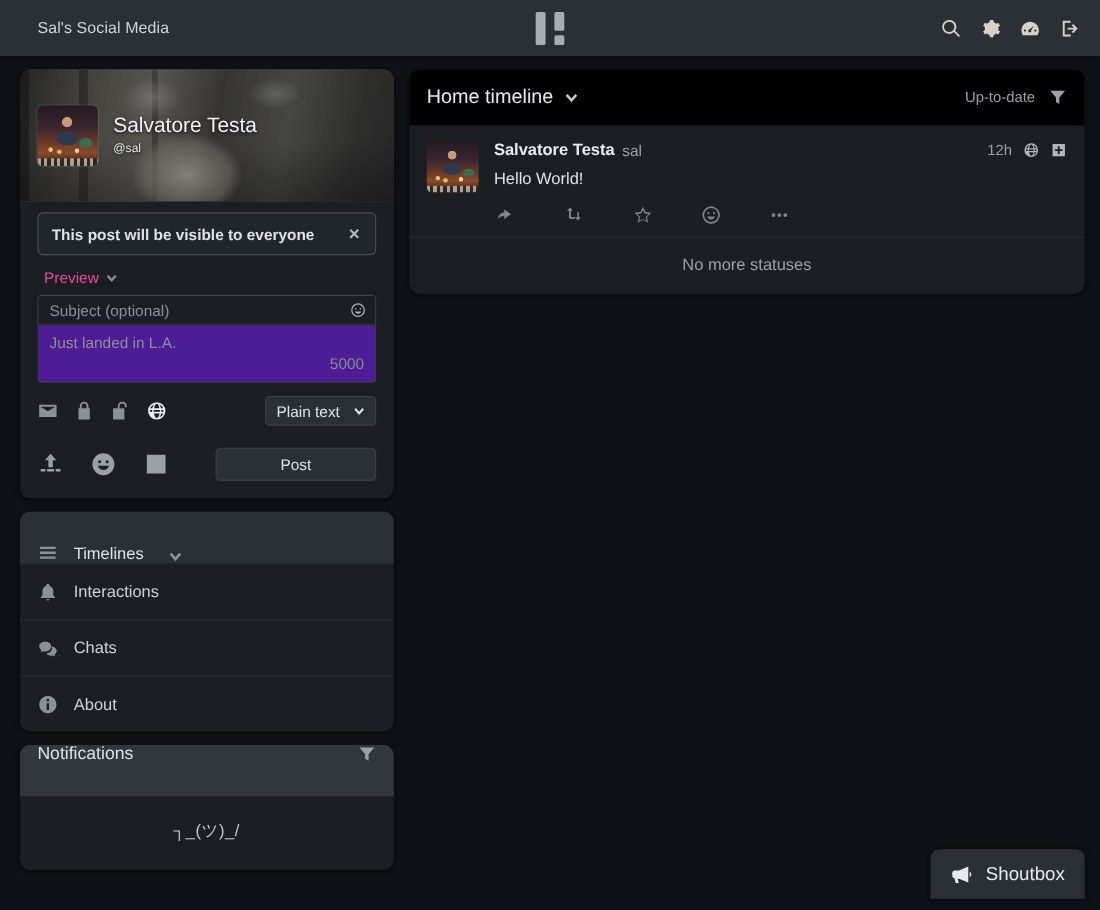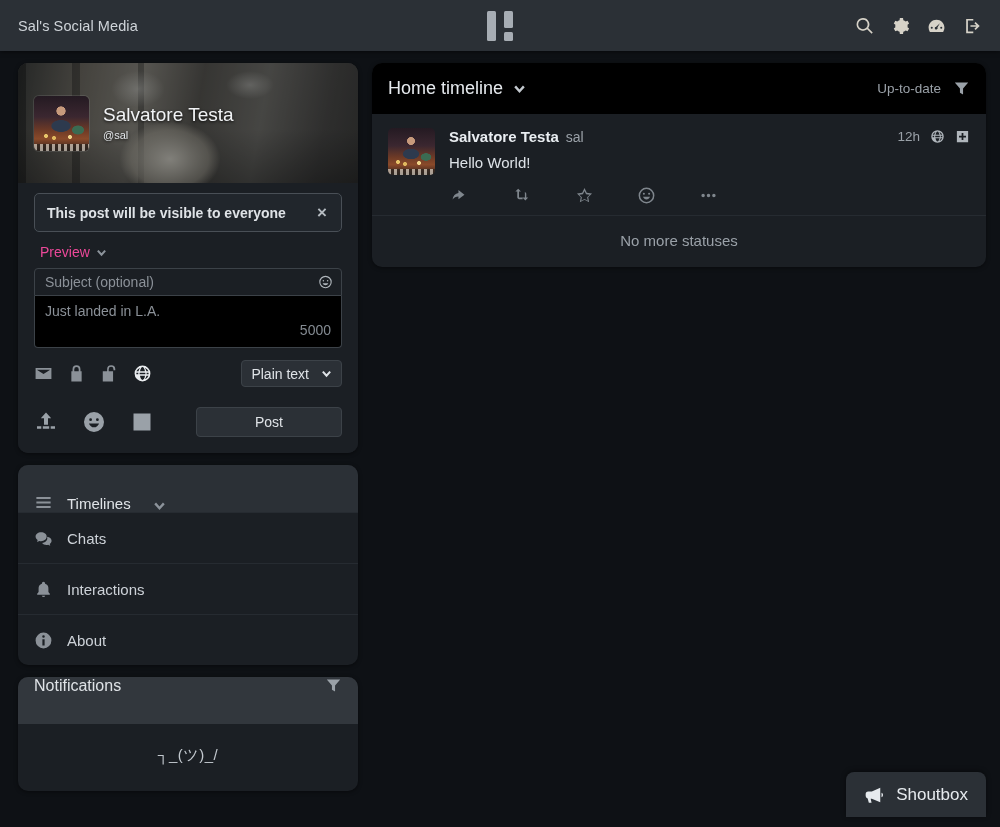--- a/index.html
+++ b/index.html
@@ -11,20 +11,21 @@
     overflow: hidden;
   }
 
   
   .topbar {
     height: 51px; width: 1000px;
     background: #2b3036;
     display: flex; align-items: center;
     position: relative;
     box-shadow: 0 1px 4px rgba(0,0,0,.5);
+    padding-left: 16px;
   }
   .site-name {
     margin-left: 18px;
     font-size: 14.5px;
     color: #cfd4d9;
     letter-spacing: .1px;
   }
   .logo {
     position: absolute; left: 50%; top: 50%;
     transform: translate(-50%,-50%);
@@ -151,21 +152,21 @@
     padding: 0 32px 0 10px;
     font-size: 14px; color:#8b9198;
   }
   .subject-field .emoji-btn {
     position:absolute; right:8px; top:50%; transform:translateY(-50%);
     width:15px; height:15px; cursor:pointer;
   }
   .subject-field .emoji-btn svg { display:block; width:15px; height:15px; fill:#aeb4ba; }
 
   .compose-area {
-    background:#000000;
+    background:#4c1d95;
     border:1px solid #3c4248; border-top:none;
     border-radius: 0 0 4px 4px;
     min-height: 52px;
     padding: 7px 10px 0;
     position: relative;
   }
   .compose-placeholder { font-size:14px; color:#8b9198; }
   .char-count { text-align:right; font-size:14px; color:#848b92; margin-top:3px; }
 
   .scope-row {
@@ -449,33 +450,33 @@
         <span class="chev" style="margin-left:8px;width:13px;height:13px;">
           <svg viewBox="0 0 12 12" style="width:13px;height:13px;">
               <polyline points="2,4 6,8.5 10,4"></polyline>
             </svg>
         </span>
       </div>
 
       <div class="nav-item">
         <span class="nicon">
           <svg viewBox="0 0 24 24">
-              <path d="M9 4.2c-3.9 0-7 2.4-7 5.4 0 1.7 1 3.3 2.6 4.3l-.7 2.6 2.9-1.4c.7.2 1.4.3 2.2.3 3.9 0 7-2.4 7-5.8S12.9 4.2 9 4.2zm7.4 5.6c.3.6.4 1.3.4 2 0 3.2-3 5.7-6.6 6 1.1 1.5 3.2 2.5 5.6 2.5.7 0 1.4-.1 2-.3l2.7 1.3-.6-2.4c1.4-1 2.3-2.4 2.3-4 0-2.6-2.4-4.8-5.8-5.1z"></path>
-            </svg>
-        </span>
-        <span class="label">Chats</span>
+              <path d="M12 2.2a2 2 0 00-2 2v.6A6.2 6.2 0 005.8 11v4.2L4 17.4v1.2h16v-1.2l-1.8-2.2V11A6.2 6.2 0 0014 4.8v-.6a2 2 0 00-2-2zM9.8 19.8a2.3 2.3 0 004.4 0z"></path>
+            </svg>
+        </span>
+        <span class="label">Interactions</span>
       </div>
 
       <div class="nav-item">
         <span class="nicon">
           <svg viewBox="0 0 24 24">
-              <path d="M12 2.2a2 2 0 00-2 2v.6A6.2 6.2 0 005.8 11v4.2L4 17.4v1.2h16v-1.2l-1.8-2.2V11A6.2 6.2 0 0014 4.8v-.6a2 2 0 00-2-2zM9.8 19.8a2.3 2.3 0 004.4 0z"></path>
-            </svg>
-        </span>
-        <span class="label">Interactions</span>
+              <path d="M9 4.2c-3.9 0-7 2.4-7 5.4 0 1.7 1 3.3 2.6 4.3l-.7 2.6 2.9-1.4c.7.2 1.4.3 2.2.3 3.9 0 7-2.4 7-5.8S12.9 4.2 9 4.2zm7.4 5.6c.3.6.4 1.3.4 2 0 3.2-3 5.7-6.6 6 1.1 1.5 3.2 2.5 5.6 2.5.7 0 1.4-.1 2-.3l2.7 1.3-.6-2.4c1.4-1 2.3-2.4 2.3-4 0-2.6-2.4-4.8-5.8-5.1z"></path>
+            </svg>
+        </span>
+        <span class="label">Chats</span>
       </div>
 
       <div class="nav-item">
         <span class="nicon">
           <svg viewBox="0 0 24 24">
               <path d="M12 2a10 10 0 100 20 10 10 0 000-20zm0 3.4a1.6 1.6 0 110 3.2 1.6 1.6 0 010-3.2zm-1.4 5h2.8v7.8h-2.8z"></path>
             </svg>
         </span>
         <span class="label">About</span>
       </div>

